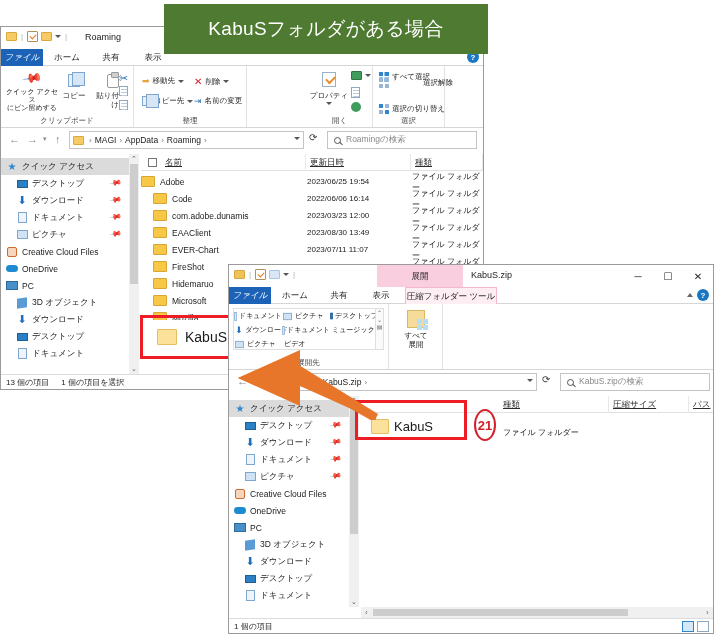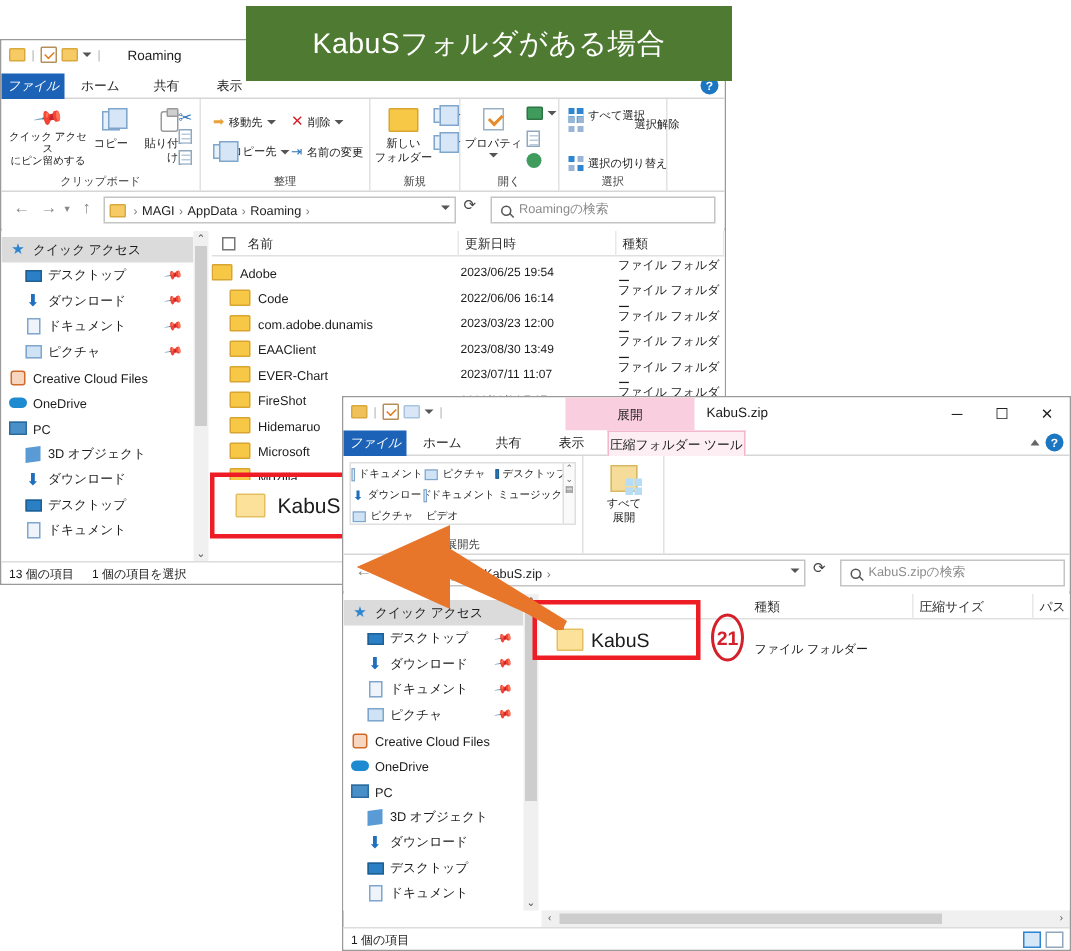--- a/index.html
+++ b/index.html
@@ -93,21 +93,21 @@
   .i-dl{color:#1f6fbf;font-size:11px;}
   .i-docblue{width:9px;height:11px;background:#eef4fa;border:1px solid #7fa6cc;display:inline-block;}
   .i-pic{width:11px;height:9px;background:#cfe3f5;border:1px solid #7fa6cc;display:inline-block;}
   .i-cc{width:10px;height:10px;background:#f7d6c0;border:1px solid #d06a2a;border-radius:2px;display:inline-block;}
   .i-cloud{width:12px;height:7px;background:#1e8bd0;border-radius:5px;display:inline-block;}
   .i-pc{width:12px;height:9px;background:#4a90c8;border:1px solid #2d6b9c;display:inline-block;}
   .i-3d{width:10px;height:10px;background:#5b9bd5;display:inline-block;transform:skewY(-8deg);}
 
   .listpane { position:absolute; top:0; bottom:0; right:0; background:#fff; overflow:hidden; }
   .colhdr { height:17px; border-bottom:1px solid #e0e0e0; position:relative; background:#fff; }
-  .col { position:absolute; top:0; height:17px; line-height:17px; font-size:8.5px; color:#2a2a2a; border-right:1px solid #e8e8e8; padding-left:4px; }
+  .col { position:absolute; top:0; height:17px; line-height:17px; font-size:8.5px; color:#2a2a2a; border-right:1px solid #e8e8e8; padding-left:4px;text-decoration:underline; }
   .chk { position:absolute; width:9px; height:9px; border:1px solid #767676; top:4px; }
   .frow { height:17px; display:flex; align-items:center; font-size:8.5px; color:#1b1b1b; position:relative; }
   .fname { position:absolute; display:flex; align-items:center; gap:5px; }
   .fdate { position:absolute; font-size:8px; color:#1b1b1b; }
   .ftype { position:absolute; font-size:8px; color:#1b1b1b; }
 
   .vsb { position:absolute; right:0; top:0; bottom:0; width:10px; background:#f0f0f0; }
   .vsb .thumb { position:absolute; left:1px; right:1px; background:#cdcdcd; }
   .vsb .ar { position:absolute; left:0; right:0; height:10px; display:flex; align-items:center; justify-content:center; font-size:7px; color:#5a5a5a;}
   .hsb { position:absolute; left:0; right:0; height:11px; background:#f0f0f0; display:flex; align-items:center; }
@@ -201,36 +201,20 @@
           <span>コピー先</span>
           <span class="chev-dn"></span>
         </div>
         <div class="rsmall" style="left:60px; top:30px;">
           <span style="color:#2e73b8;font-size:9px;">⇥</span>
           <span>名前の変更</span>
         </div>
         <div class="rgroup-label">整理</div>
       </div>
 
-      <div class="rgroup" style="left:246px; width:60px;">
-        <div class="rbtn" style="left:2px; top:6px; width:40px;">
-          <div style="height:20px;"><span class="i-folder big"></span></div>
-          <div style="white-space:pre-line;">新しい
-フォルダー</div>
-        </div>
-        <div class="rsmall" style="left:42px; top:6px;">
-          <span class="i-copy" style="width:9px;height:10px;"></span>
-          <span class="chev-dn"></span>
-        </div>
-        <div class="rsmall" style="left:42px; top:24px;">
-          <span class="i-copy" style="width:9px;height:10px;"></span>
-          <span class="chev-dn"></span>
-        </div>
-        <div class="rgroup-label">新規</div>
-      </div>
 
       <div class="rgroup" style="left:306px; width:66px;">
         <div class="rbtn" style="left:2px; top:6px; width:40px;">
           <div style="height:20px;"><span class="i-props"></span></div>
           <div>プロパティ</div>
           <div class="chev-dn" style="margin:1px auto 0;"></div>
         </div>
         <div class="rsmall" style="left:44px; top:5px;">
           <span class="i-folder" style="width:11px;height:9px;background:#3f9c5c;border-color:#2d7544;"></span>
           <span class="chev-dn"></span>

